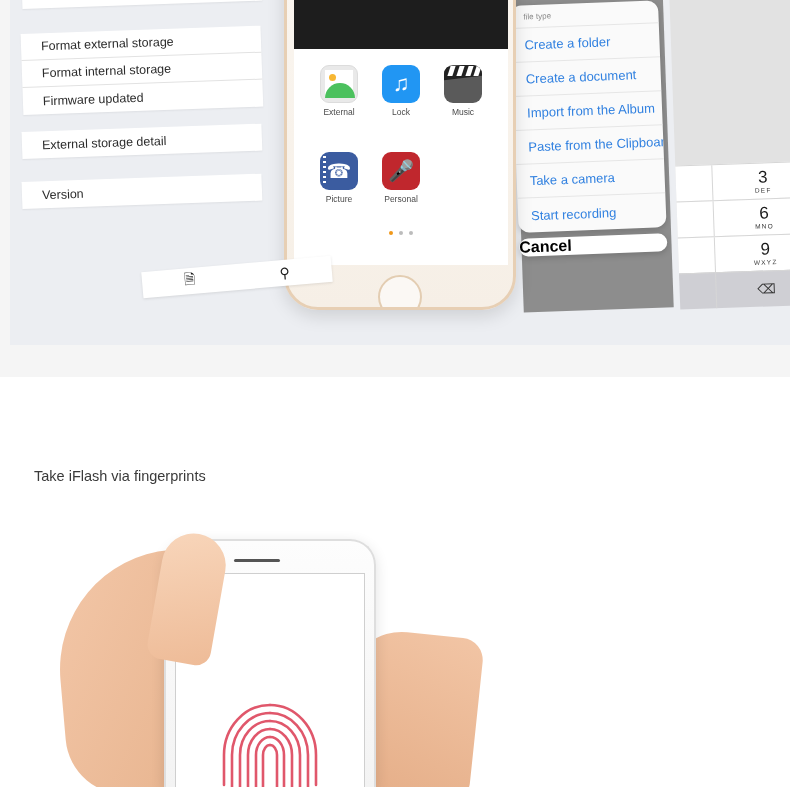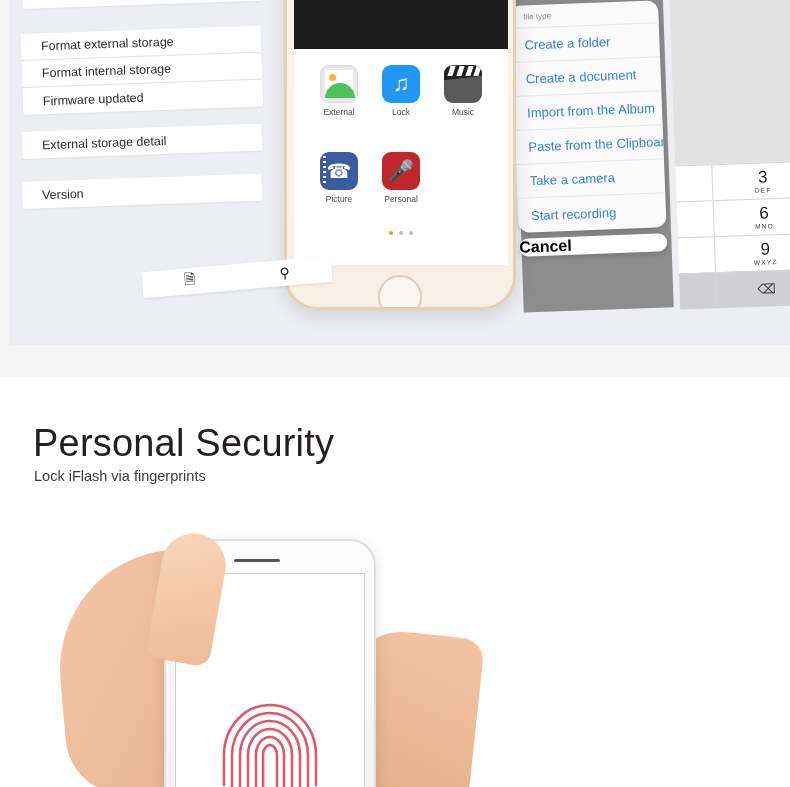--- a/index.html
+++ b/index.html
@@ -328,23 +328,22 @@
 
       <div class="mini-toolbar">
         <span class="ticon">🗎</span>
         <span class="ticon">⚲</span>
       </div>
 
     </div>
   </div>
 
   <div class="bottom-section">
-    <h1 class="headline">Personal Security</h1>
     <div class="subline">
-      <div>Lock iFlash via fingerprints</div>
+      <div>Take iFlash via fingerprints</div>
     </div>
 
     <div class="hand-wrap">
       <div class="hand-shape"></div>
       <div class="hand-shape2"></div>
       <div class="big-phone">
         <div class="cam"></div>
         <div class="spk"></div>
         <div class="scr">
           <svg class="fingerprint" viewBox="0 0 120 132">

